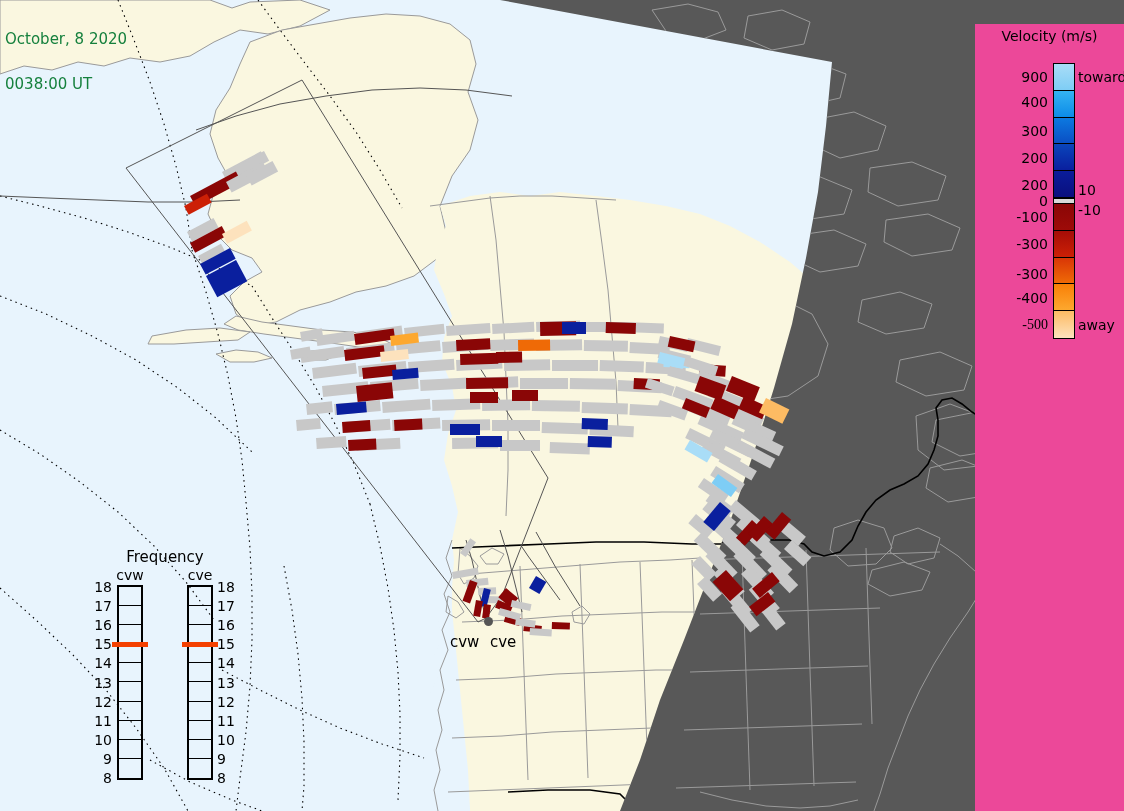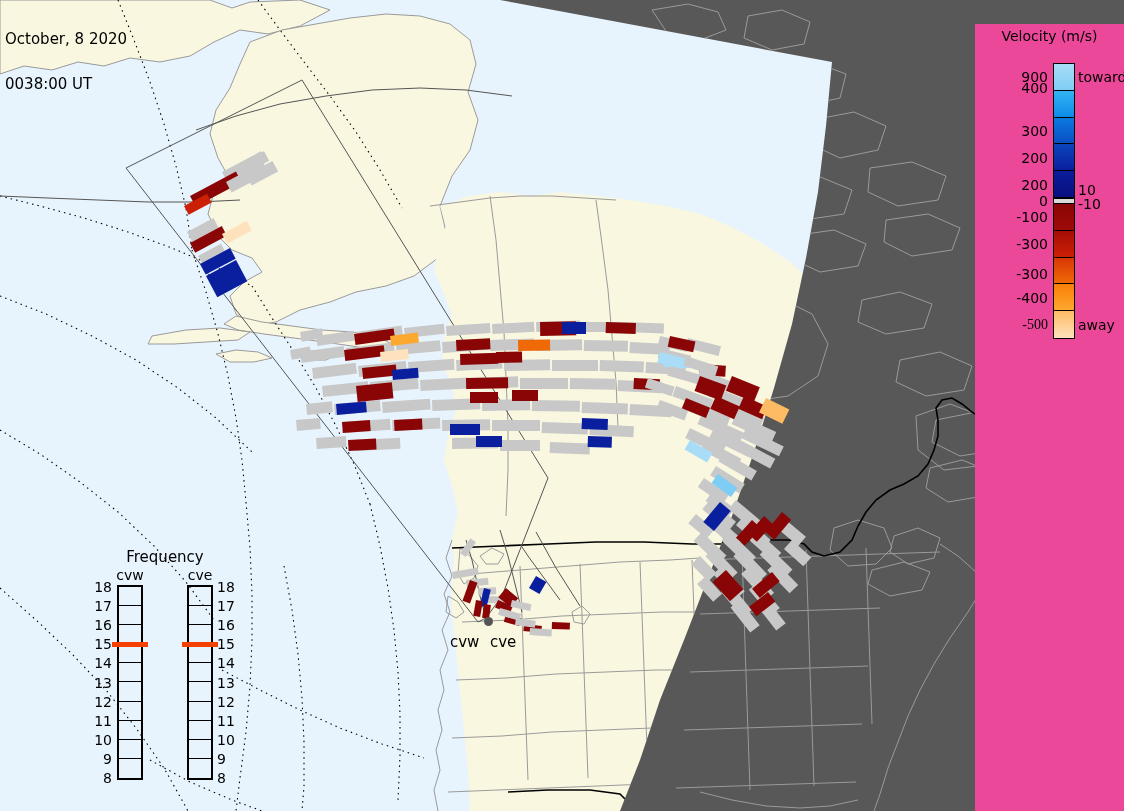--- a/index.html
+++ b/index.html
@@ -4,21 +4,21 @@
 <style>
   html,body{margin:0;padding:0;background:#fff;}
   body{font-family:"DejaVu Sans","Liberation Sans",sans-serif;}
   #stage{position:relative;width:1124px;height:811px;overflow:hidden;background:#e8f4fd;}
 
   
   #mapwrap{position:absolute;left:0;top:0;width:1124px;height:811px;overflow:hidden;}
   #daysvg,#nightsvg,#gridsvg,#fovsvg,#datasvg{position:absolute;left:0;top:0;width:1124px;height:811px;}
 
   
-  #title{position:absolute;left:5px;top:2px;font-size:15px;line-height:15px;color:#000000;
+  #title{position:absolute;left:5px;top:2px;font-size:15px;line-height:15px;color:#15803d;
          white-space:pre;font-family:"DejaVu Sans","Liberation Sans",sans-serif;letter-spacing:0px;}
   #title div{height:15px;}
 
   
   #cbpanel{position:absolute;left:975px;top:0;width:149px;height:811px;background:#ec4899;margin-top:24px;}
   #cbtitle{position:absolute;left:0;top:4px;width:149px;text-align:center;font-size:14px;color:#000;}
   #cbbar{position:absolute;left:78px;top:39px;width:22px;height:276px;border:1px solid #000;box-sizing:border-box;}
   .cbseg{position:absolute;left:0;width:100%;border-bottom:1px solid #000;box-sizing:border-box;}
   .cbseg.last{border-bottom:none;}
   .cbzero{position:absolute;left:0;width:100%;height:6px;background:#d8d8d8;border-top:1px solid #000;border-bottom:1px solid #000;box-sizing:border-box;}
@@ -528,30 +528,30 @@
         <div class="cbseg" style="top: 107.2px; height: 26.8px; background: linear-gradient(rgb(10, 28, 154), rgb(10, 15, 126));"></div>
         <div class="cbzero" style="top: 134px;"></div>
         <div class="cbseg" style="top: 140px; height: 26.8px; background: linear-gradient(rgb(138, 6, 6), rgb(158, 11, 8));"></div>
         <div class="cbseg" style="top: 166.8px; height: 26.8px; background: linear-gradient(rgb(165, 13, 7), rgb(204, 32, 6));"></div>
         <div class="cbseg" style="top: 193.6px; height: 26.8px; background: linear-gradient(rgb(217, 54, 6), rgb(239, 106, 6));"></div>
         <div class="cbseg" style="top: 220.4px; height: 26.8px; background: linear-gradient(rgb(249, 127, 6), rgb(253, 168, 47));"></div>
         <div class="cbseg last" style="top: 247.2px; height: 26.8px; background: linear-gradient(rgb(253, 187, 99), rgb(253, 226, 189));"></div>
       </div>
     <div id="cbticks">
         <div class="cbtick" style="top: 46.4px;">900</div>
-        <div class="cbtick" style="top: 57px;">400</div>
+        <div class="cbtick" style="top: 71px;">400</div>
         <div class="cbtick" style="top: 100px;">300</div>
         <div class="cbtick" style="top: 126.8px;">200</div>
         <div class="cbtick" style="top: 153.6px;">200</div>
         <div class="cbtick" style="top: 170px;">0</div>
         <div class="cbtick" style="top: 186.4px;">-100</div>
         <div class="cbtick" style="top: 213.2px;">-300</div>
         <div class="cbtick" style="top: 243px;">-300</div>
         <div class="cbtick" style="top: 266.8px;">-400</div>
         <div class="cbtick" style="top: 293.6px; font-family: Liberation Serif, serif;">-500</div>
       </div>
     <div class="cbside" id="cbtoward" style="top: 46.4px;">toward</div>
     <div class="cbside" id="cbpos10" style="top: 159px;">10</div>
-    <div class="cbside" id="cbneg10" style="top: 173px;">-10</div>
+    <div class="cbside" id="cbneg10" style="top: 179px;">-10</div>
     <div class="cbside" id="cbaway" style="top: 293.6px;">away</div>
   </div>
 
 </div>
 
 </body></html>

